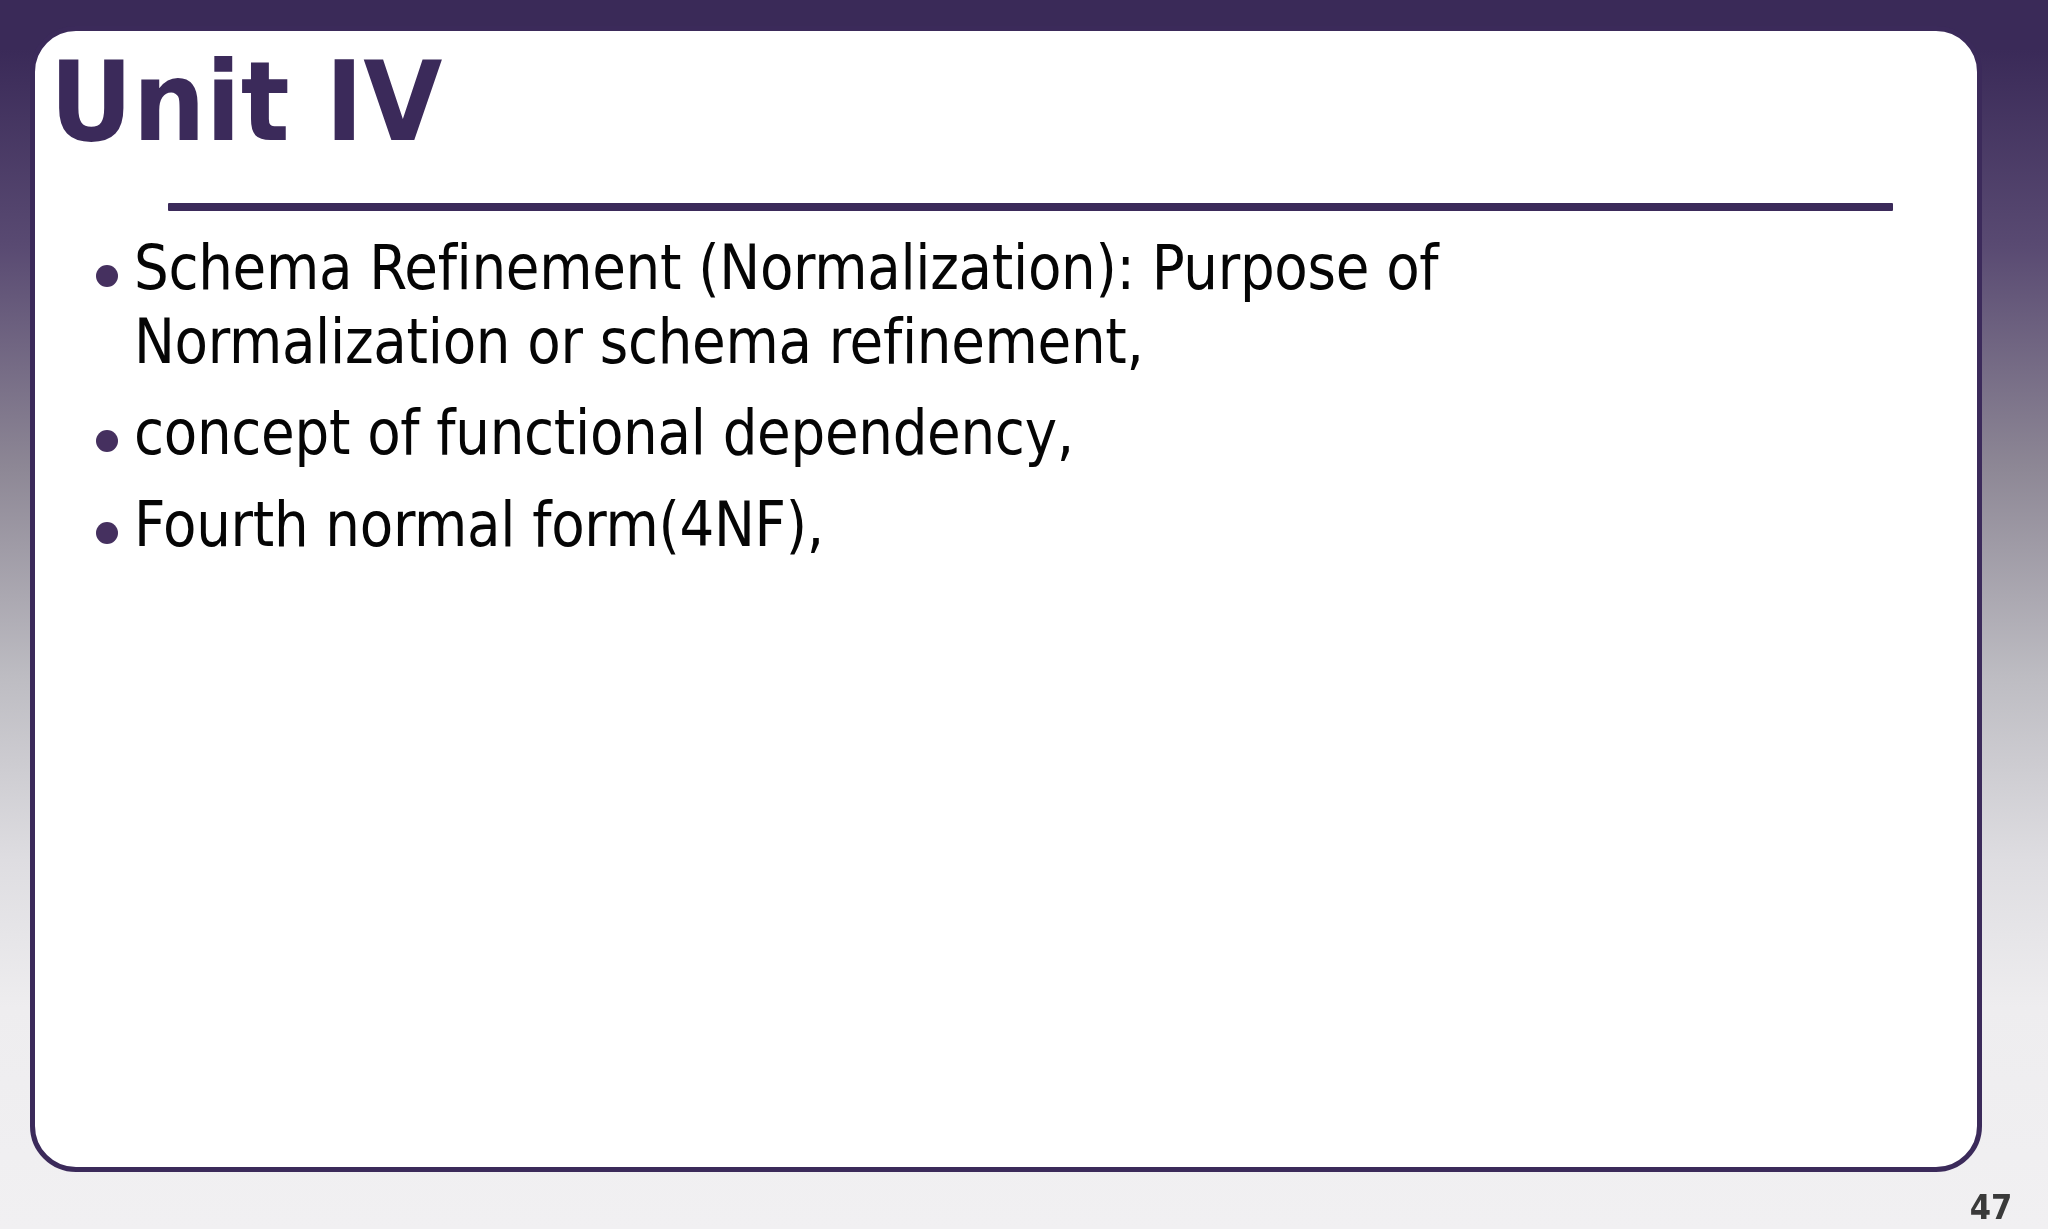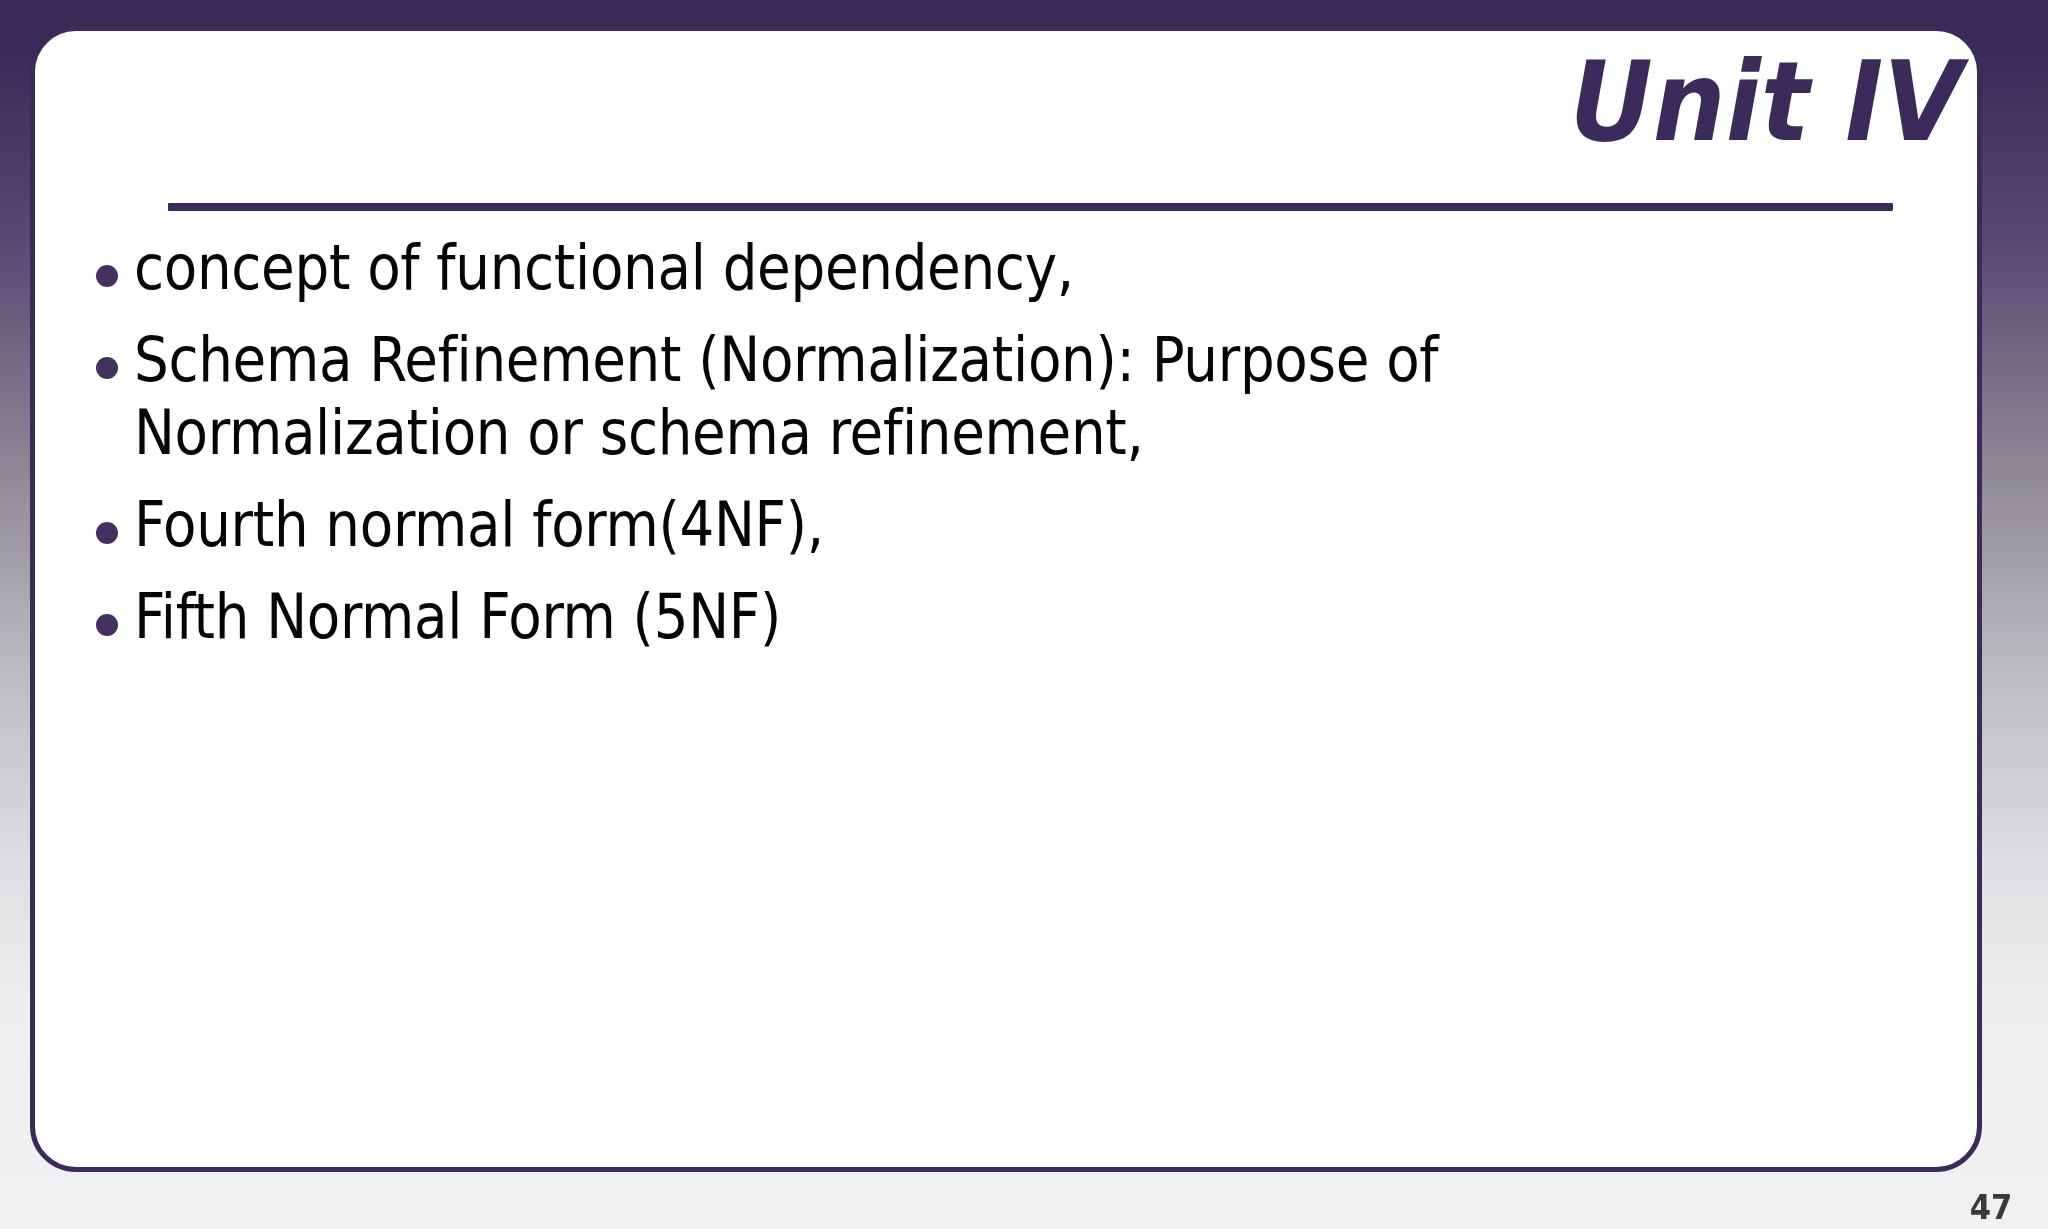--- a/index.html
+++ b/index.html
@@ -43,22 +43,21 @@
     border-radius: 46px;
     box-sizing: border-box;
   }
 
   
   #title-block {
     position: absolute;
     left: 0;
     top: 14px;
     width: 100%;
-    text-align: right;
-    font-style: italic;
+    text-align: left;
   }
   #slide-title {
     display: inline-block;
     font-family: "DejaVu Sans", sans-serif;
     font-weight: bold;
     font-size: 110px;
     line-height: 1.05;
     color: #3b2a5a;
     letter-spacing: 0px;
     transform: scaleX(0.93);
@@ -135,40 +134,36 @@
     <div id="title-block">
       <span id="slide-title">Unit IV</span>
     </div>
 
     <div id="title-rule"></div>
 
     <ul id="bullet-list">
 
       <li class="bullet-row">
         <span class="bullet-dot"></span>
-        <span class="bullet-text">concept of functional dependency,</span>
+        <span class="bullet-text">Schema Refinement (Normalization): Purpose of
+Normalization or schema refinement,</span>
       </li>
 
       <li class="bullet-row">
         <span class="bullet-dot"></span>
-        <span class="bullet-text">Schema Refinement (Normalization): Purpose of
-Normalization or schema refinement,</span>
+        <span class="bullet-text">concept of functional dependency,</span>
       </li>
 
 
 
 
       <li class="bullet-row">
         <span class="bullet-dot"></span>
         <span class="bullet-text">Fourth normal form(4NF),</span>
       </li>
 
-      <li class="bullet-row">
-        <span class="bullet-dot"></span>
-        <span class="bullet-text">Fifth Normal Form (5NF)</span>
-      </li>
 
     </ul>
   </div>
 
   <div id="page-number">47</div>
 
 </div>
 
 </body></html>

